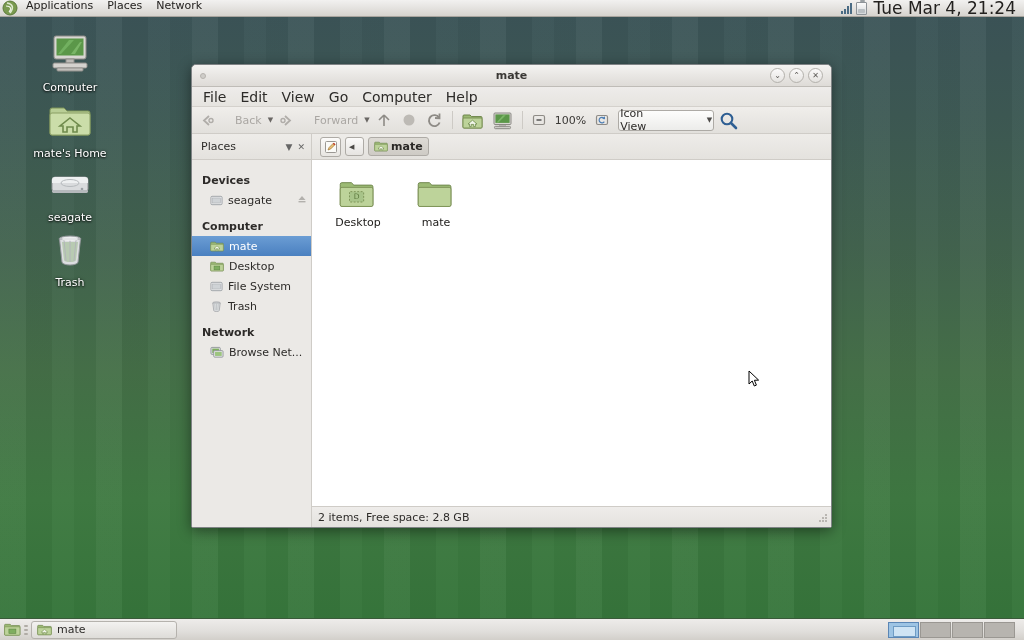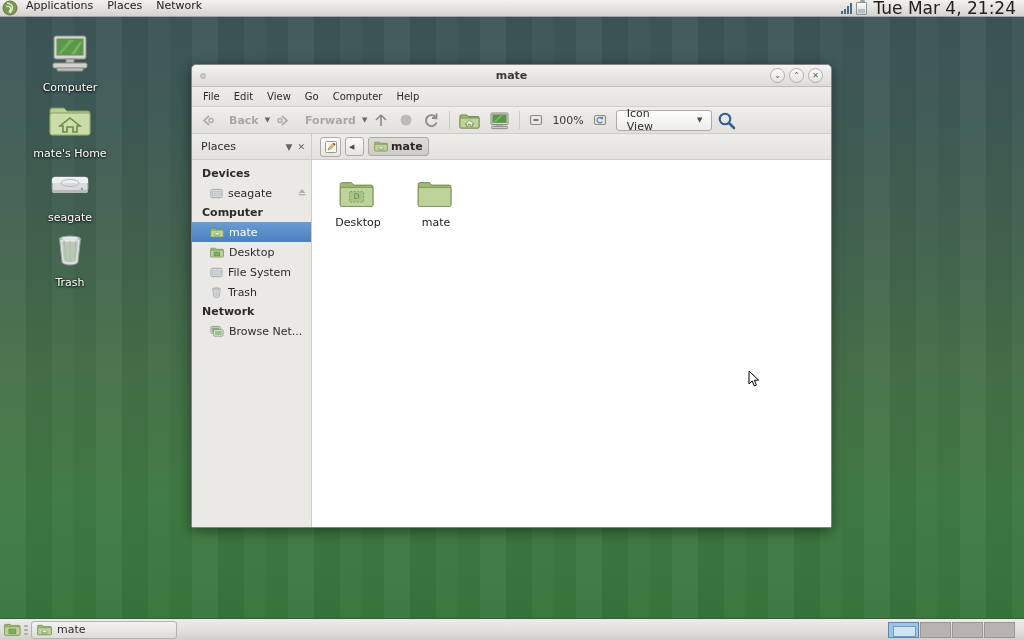--- a/index.html
+++ b/index.html
@@ -96,39 +96,39 @@
     font-size: 8px; line-height: 13px; text-align: center; cursor: pointer;
     font-family: "DejaVu Sans", sans-serif;
   }
 
   #menubar {
     height: 20px; flex: none; display: flex; align-items: center;
     background: linear-gradient(to bottom, #eeecea, #e6e4e0);
     border-bottom: 1px solid #d4d1cc;
     padding-left: 4px;
   }
-  .mb-item { padding: 0 7px; height: 18px; line-height: 18px; font-size: 10px; color: #2d2b29; cursor: default; }
+  .mb-item { padding: 0 7px; height: 18px; line-height: 18px; font-size: 14px; color: #2d2b29; cursor: default; }
 
   #toolbar {
     height: 27px; flex: none; display: flex; align-items: center;
     background: linear-gradient(to bottom, #f0eeeb, #e2e0dc);
     border-bottom: 1px solid #cfccc7;
     padding: 0 4px; gap: 1px;
   }
   .tb-btn {
-    display: flex; align-items: center; gap: 14px; height: 22px; padding: 0 4px;
-    font-size: 11px; color: #3a3835; border-radius: 3px; cursor: pointer; font-weight: bold;
+    display: flex; align-items: center; gap: 20px; height: 22px; padding: 0 4px;
+    font-size: 11px; color: #3a3835; border-radius: 3px; cursor: pointer;
   }
   .tb-btn.disabled { color: #aaa7a3; cursor: default; }
   .tb-arrow { font-size: 7px; color: #6a6764; padding: 0 1px; }
   .tb-sep { width: 1px; height: 18px; background: #cdcac5; margin: 0 4px; }
   #zoom-level { font-size: 11px; color: #3a3835; padding: 0 4px; }
   #view-select {
     display: flex; align-items: center; justify-content: space-between;
-    width: 96px; height: 21px; padding: 0 10px; margin-left: 4px;
+    width: 96px; height: 21px; padding: 0 1px; margin-left: 4px;
     background: linear-gradient(to bottom,#fdfdfc,#ececea);
     border: 1px solid #adaaa5; border-radius: 3px;
     font-size: 11px; color: #2d2b29; cursor: pointer; gap: 44px;
   }
   #view-select .car { font-size: 7px; color: #4d4b48; }
 
   #locationbar {
     height: 26px; flex: none; display: flex; align-items: center;
     background: linear-gradient(to bottom, #eeece9, #e4e2de);
     border-bottom: 1px solid #cfccc7;
@@ -156,20 +156,21 @@
   }
 
   #body-area { flex: 1; display: flex; min-height: 0; }
   #sidebar {
     width: 120px; flex: none; background: #ebe9e6;
     border-right: 1px solid #cfccc7; padding-top: 4px; overflow: hidden;
   }
   .side-group {
     font-size: 11px; font-weight: bold; color: #2d2b29;
     padding: 3px 0 3px 10px;
+    margin-top: 7px;
   }
   .side-item {
     display: flex; align-items: center; gap: 5px;
     height: 20px; padding-left: 18px; padding-right: 4px;
     font-size: 11px; color: #2d2b29; cursor: pointer;
   }
   .side-item.selected {
     background: linear-gradient(to bottom,#6b9dd4,#4a80c0);
     color: #ffffff;
   }
@@ -510,20 +511,35 @@
         <div class="file-item">
           <div class="glyph">
             <svg width="38" height="34" viewBox="0 0 40 36">
               <path d="M3 6 h10 l2.6 2.6 h18.4 a1.8 1.8 0 0 1 1.8 1.8 v19 a1.8 1.8 0 0 1 -1.8 1.8 H3 a1.8 1.8 0 0 1 -1.8 -1.8 V7.8 A1.8 1.8 0 0 1 3 6z" fill="#9cba74" stroke="#6c8449"></path>
               <path d="M3 11 h31 a1.8 1.8 0 0 1 1.8 1.8 v16.6 a1.8 1.8 0 0 1 -1.8 1.8 H3 a1.8 1.8 0 0 1 -1.8 -1.8 V12.8 A1.8 1.8 0 0 1 3 11z" fill="#bdd39a" stroke="#7d9357"></path>
             </svg>
           </div>
           <span class="fname">mate</span>
         </div>
       </div>
+      <div id="statusbar">
+        <span>2 items, Free space: 2.8 GB</span>
+        <span id="resize-grip">
+          <svg width="13" height="13" viewBox="0 0 13 13">
+            <g fill="#b9b6b1">
+              <rect x="9" y="2" width="2" height="2"></rect>
+                <rect x="9" y="5" width="2" height="2"></rect>
+                <rect x="6" y="5" width="2" height="2"></rect>
+              <rect x="9" y="8" width="2" height="2"></rect>
+                <rect x="6" y="8" width="2" height="2"></rect>
+                <rect x="3" y="8" width="2" height="2"></rect>
+            </g>
+          </svg>
+        </span>
+      </div>
     </div>
   </div>
 </div>
 
 <div id="bottom-panel">
   <div id="show-desktop">
     <svg width="17" height="16" viewBox="0 0 18 16">
       <path d="M1.5 2 h5 l1.3 1.3 h8.2 a.9 .9 0 0 1 .9 .9 v8.4 a.9 .9 0 0 1 -.9 .9 H1.5 a.9 .9 0 0 1 -.9 -.9 V2.9 A.9 .9 0 0 1 1.5 2z" fill="#9cba74" stroke="#6c8449" stroke-width=".7"></path>
       <path d="M1.5 4.6 h14.5 a.9 .9 0 0 1 .9 .9 v7.1 a.9 .9 0 0 1 -.9 .9 H1.5 a.9 .9 0 0 1 -.9 -.9 V5.5 A.9 .9 0 0 1 1.5 4.6z" fill="#bdd39a" stroke="#7d9357" stroke-width=".7"></path>
       <rect x="5.2" y="7" width="7.4" height="4.6" fill="#7fae5f" stroke="#5e8544" stroke-width=".6"></rect>

